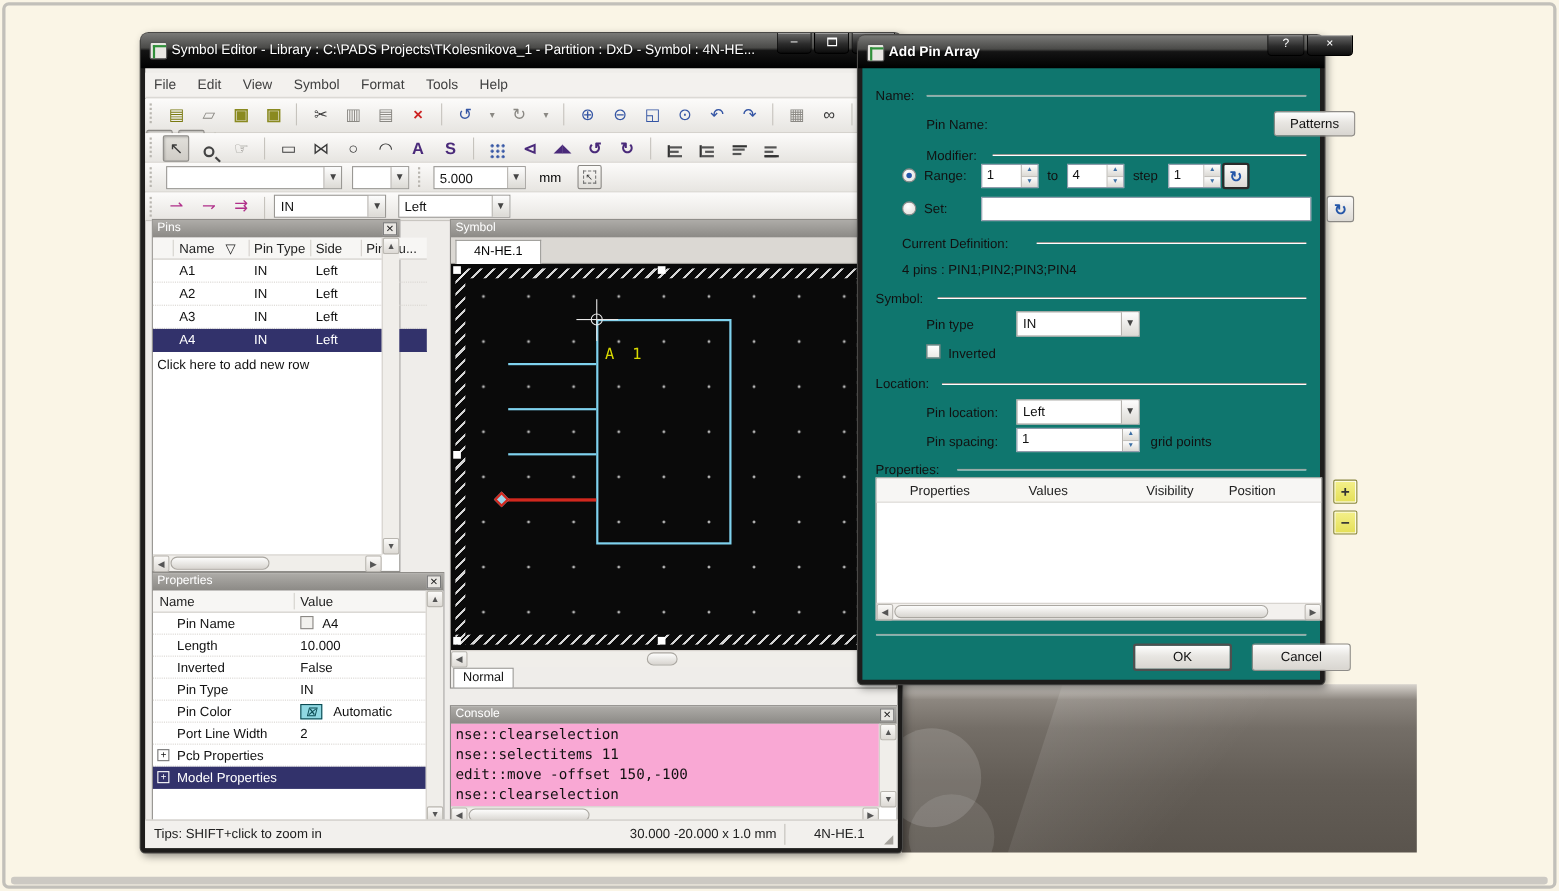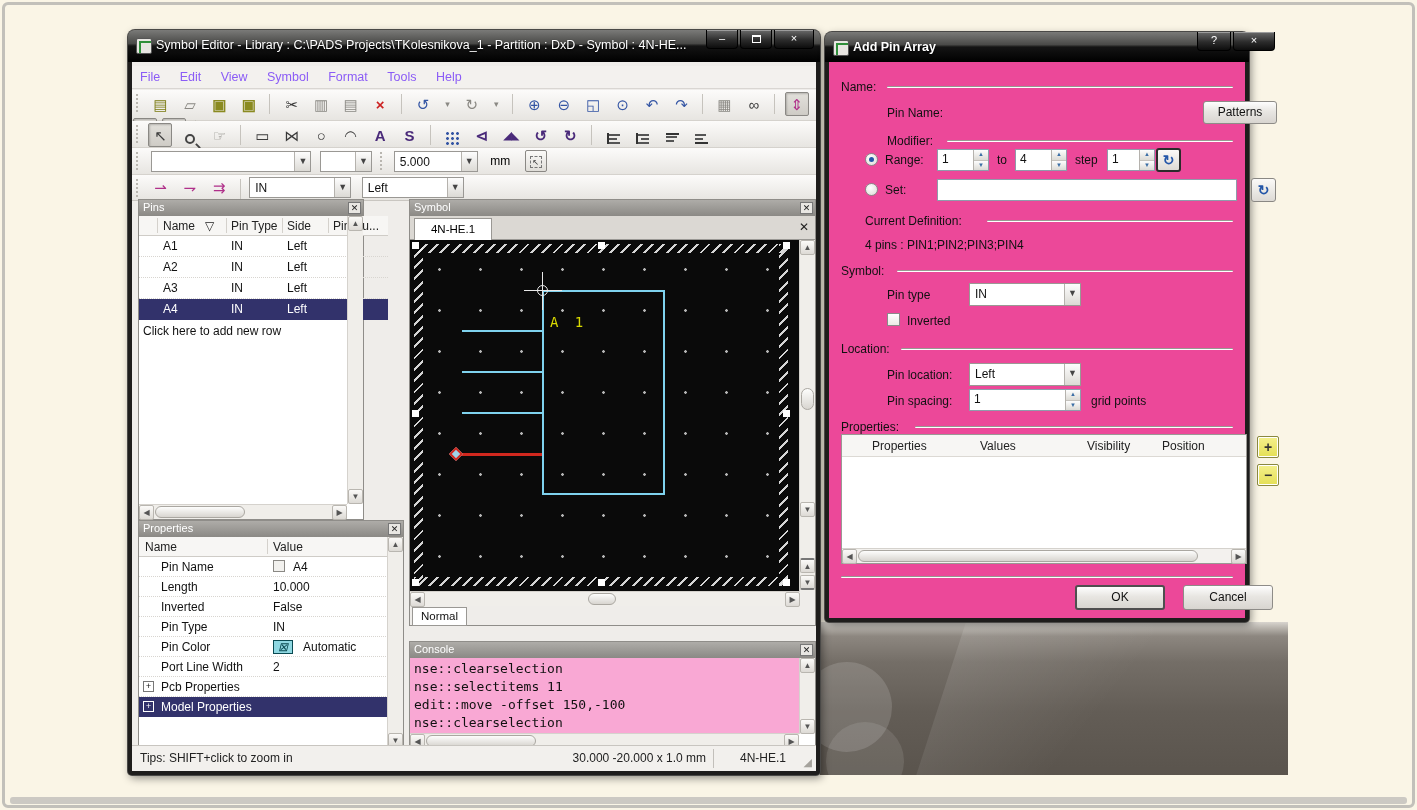--- a/index.html
+++ b/index.html
@@ -22,21 +22,21 @@
     background:linear-gradient(180deg,#7a7a78 0%,#4a4a48 42%,#141414 50%,#000 100%); color:#fff; }
   .titlebar .ttext { position:absolute; left:28px; top:8px; font-size:12.5px; color:#fff; white-space:nowrap; text-shadow:0 1px 2px #000; }
   .appicon { position:absolute; left:8px; top:8px; width:16px; height:16px; background:#e8e6e2; border:1px solid #555; border-radius:2px; }
   .appicon::before { content:""; position:absolute; left:2px; top:2px; width:10px; height:10px; border:2px solid #2f8f3a; border-right:none; border-bottom:none; }
   .winbtn { position:absolute; top:0; height:19px; background:linear-gradient(180deg,#6a6a6a,#2c2c2c 55%,#0d0d0d); border:1px solid #000;
     border-top:none; border-radius:0 0 4px 4px; color:#fff; text-align:center; font-size:11px; line-height:17px; box-shadow:inset 0 1px 0 rgba(255,255,255,.35); }
   .maxglyph { display:inline-block; width:9px; height:8px; border:1px solid #fff; border-top:2px solid #fff; vertical-align:middle; }
 
   
   .menubar { position:absolute; left:0; top:32px; width:100%; height:23px; background:#F3F1EE; border-bottom:1px solid #d9d6d2; font-size:12.5px; }
-  .menuitem { display:inline-block; padding:4px 8px 0 8px; color:#8b5cf6; }
+  .menuitem { display:inline-block; padding:4px 8px 0 8px; color:#404040; }
   .toolbar { position:absolute; left:0; width:100%; background:linear-gradient(180deg,#FCFBFA,#E7E5E1); border-bottom:1px solid #d5d2cd; }
   .grip { display:inline-block; width:5px; height:18px; margin:4px 2px 0 4px; border-left:2px dotted #b9b6b0; vertical-align:top; }
   .tsep { display:inline-block; width:1px; height:20px; margin:4px 4px 0 4px; background:#c6c3bd; vertical-align:top; }
   .tbtn { display:inline-block; width:24px; height:24px; margin:2px 0 0 1px; text-align:center; font-size:15px; line-height:23px; color:#3a3a3a; vertical-align:top; border:1px solid transparent; border-radius:2px; }
   .tbtn.small { width:14px; font-size:9px; }
   .tbtn.pressed { border:1px solid #8a8884; background:linear-gradient(180deg,#e2e0db,#cfccc6); box-shadow:inset 1px 1px 2px rgba(0,0,0,.2); }
   .olive { color:#7a7a10; } .oliveb { color:#8a8a20; font-weight:bold; } .red { color:#c22; font-weight:bold; }
   .blue { color:#3455a4; } .grey { color:#8a8883; } .purple { color:#4a2a7a; font-weight:bold; } .magenta { color:#b0308a; }
   .tinylabel { display:block; font-size:5px; line-height:4px; color:#8a8a00; font-weight:bold; margin-top:-6px; }
   .combo { display:inline-block; position:relative; height:21px; background:#fff; border:1px solid #9a9894; vertical-align:top; margin-top:3px; font-size:12px; }
@@ -388,21 +388,21 @@
 
   <div class="statusbar">
     <span style="position:absolute; left:8px; top:5px;">Tips: SHIFT+click to zoom in</span>
     <span style="position:absolute; right:110px; top:5px;">30.000 -20.000 x 1.0 mm</span>
     <i style="position:absolute; right:102px; top:3px; bottom:3px; width:1px; background:#c2bfba;"></i>
     <span style="position:absolute; right:30px; top:5px;">4N-HE.1</span>
     <span style="position:absolute; right:4px; bottom:2px; color:#a5a29c; font-size:11px;">◢</span>
   </div>
 </div>
 
-<div class="win" style="left:825px; top:32px; width:424px; height:590px; background:#ec4899;">
+<div class="win" style="left:780px; top:32px; width:424px; height:590px; background:#0f766e;">
   <div class="titlebar" style="height:30px;">
     <span class="appicon"></span>
     <span class="ttext" style="font-weight:bold;">Add Pin Array</span>
     <span class="winbtn" style="left:372px; width:34px;">?</span>
     <span class="winbtn" style="left:408px; width:42px;">×</span>
   </div>
 
   <span class="dlg-label" style="left:12px; top:44px;">Name:</span>
   <i class="etch" style="left:58px; right:12px; top:50px;"></i>
   <span class="dlg-label" style="left:58px; top:70px;">Pin Name:</span>

